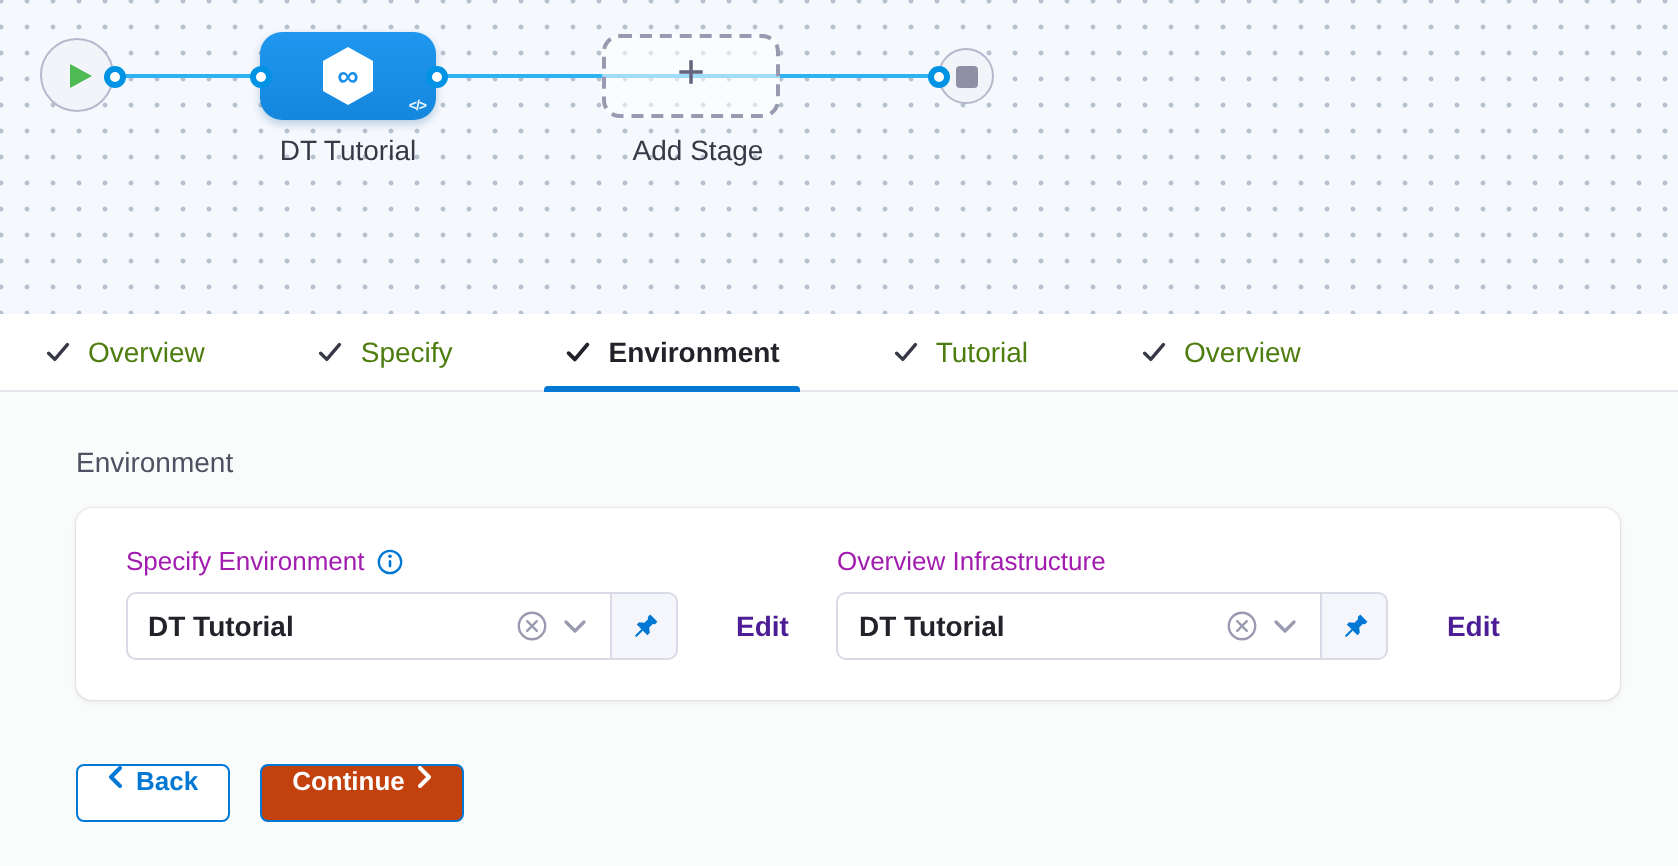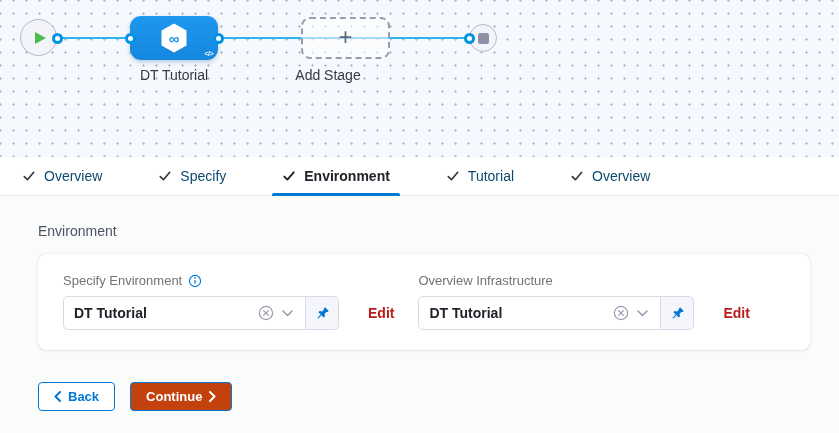--- a/index.html
+++ b/index.html
@@ -37,49 +37,49 @@
     font-size:14px; color:#383946; z-index:2; }
   .add-stage { position:absolute; left:301px; top:17px; width:89px; height:42px;
     border:2px dashed #989ab0; border-radius:9px; background:rgba(255,255,255,0.55);
     display:flex; align-items:center; justify-content:center; z-index:3; cursor:pointer; }
   .plus-glyph { font-size:24px; font-weight:300; color:#63647c; line-height:1; margin-top:-2px; }
 
   
   .tabbar { width:839px; height:39px; background:#fff; border-bottom:1px solid #e6e6ec;
     display:flex; align-items:stretch; padding-left:12px; gap:36px; }
   .tab { display:flex; align-items:center; gap:8px; padding:0 10px; font-size:14px;
-    color:#0c4a6e; cursor:pointer; position:relative; }
+    color:#4d7c0f; cursor:pointer; position:relative; }
   .tab.active { font-weight:bold; color:#22222a; }
   .tab.active::after { content:""; position:absolute; left:0; right:0; bottom:-1px;
     height:3px; background:#0278d5; border-radius:2px 2px 0 0; }
 
   
   .content { width:839px; height:237px; background:#fafbfb; padding:27px 38px 0 38px; }
   .section-title { font-size:14px; color:#4f5162; margin-bottom:15px; }
   .card { width:772px; background:#fff; border-radius:8px; padding:19px 24px 20px 25px;
     box-shadow:0 0 1px rgba(40,41,61,0.25), 0 1px 3px rgba(96,97,112,0.12);
     display:flex; gap:24px; }
   .field-group { display:flex; flex-direction:column; }
   .field-label { display:flex; align-items:flex-end; gap:6px; font-size:13px;
-    color:#737373; margin-bottom:8px; }
+    color:#a21caf; margin-bottom:8px; }
   .control-row { display:flex; align-items:center; }
   .select-box { display:flex; align-items:center; width:243px; height:34px;
     border:1px solid #d9dae5; border-radius:5px 0 0 5px; background:#fff; padding:0 8px 0 10px; }
   .select-box input { border:none; outline:none; flex:1; min-width:0; font-size:14px;
     font-weight:bold; color:#22222a; font-family:"Liberation Sans", sans-serif; background:rgba(0,0,0,0); }
   .sel-icon { display:flex; align-items:center; justify-content:center; cursor:pointer; padding:0 4px; }
   .pin-btn { width:33px; height:34px; border:1px solid #d9dae5; border-left:none;
     border-radius:0 5px 5px 0; background:#f4f6fb; display:flex; align-items:center;
     justify-content:center; cursor:pointer; }
-  .edit-link { margin-left:29px; font-size:14px; font-weight:bold; color:#b91c1c;
+  .edit-link { margin-left:29px; font-size:14px; font-weight:bold; color:#4c1d95;
     cursor:pointer; text-decoration:none; }
 
   
   .footer { display:flex; align-items:center; gap:15px; margin-top:32px; }
-  .btn { display:flex; align-items:center; gap:7px; height:29px; padding:0 15px;
+  .btn { display:flex; align-items:flex-start; gap:7px; height:29px; padding:0 15px;
     border-radius:4px; font-size:13px; font-weight:bold; cursor:pointer;
     font-family:"Liberation Sans", sans-serif; }
   .btn-back { background:#fff; border:1.5px solid #0278d5; color:#0278d5; }
   .btn-continue { background:#c2410c; border:1.5px solid #0278d5; color:#fff; }
 </style>
 </head>
 <body>
 
 <div class="canvas">
   <div class="connector" style="left:38px; width:445px;"></div>
@@ -98,21 +98,21 @@
     </div>
     <span class="code-glyph">&lt;/&gt;</span>
   </div>
   <div class="port" style="left:124.5px;"></div>
   <div class="port" style="left:212.5px;"></div>
   <div class="node-label" style="left:114px;">DT Tutorial</div>
 
   <div class="add-stage">
     <span class="plus-glyph">+</span>
   </div>
-  <div class="node-label" style="left:268px;">Add Stage</div>
+  <div class="node-label" style="left:289px;">Add Stage</div>
 
   <div class="end-node">
     <div class="stop-sq"></div>
   </div>
   <div class="port" style="left:463.5px;"></div>
 </div>
 
 <div class="tabbar">
   <div class="tab">
     <svg width="14" height="14" viewBox="0 0 14 14">

